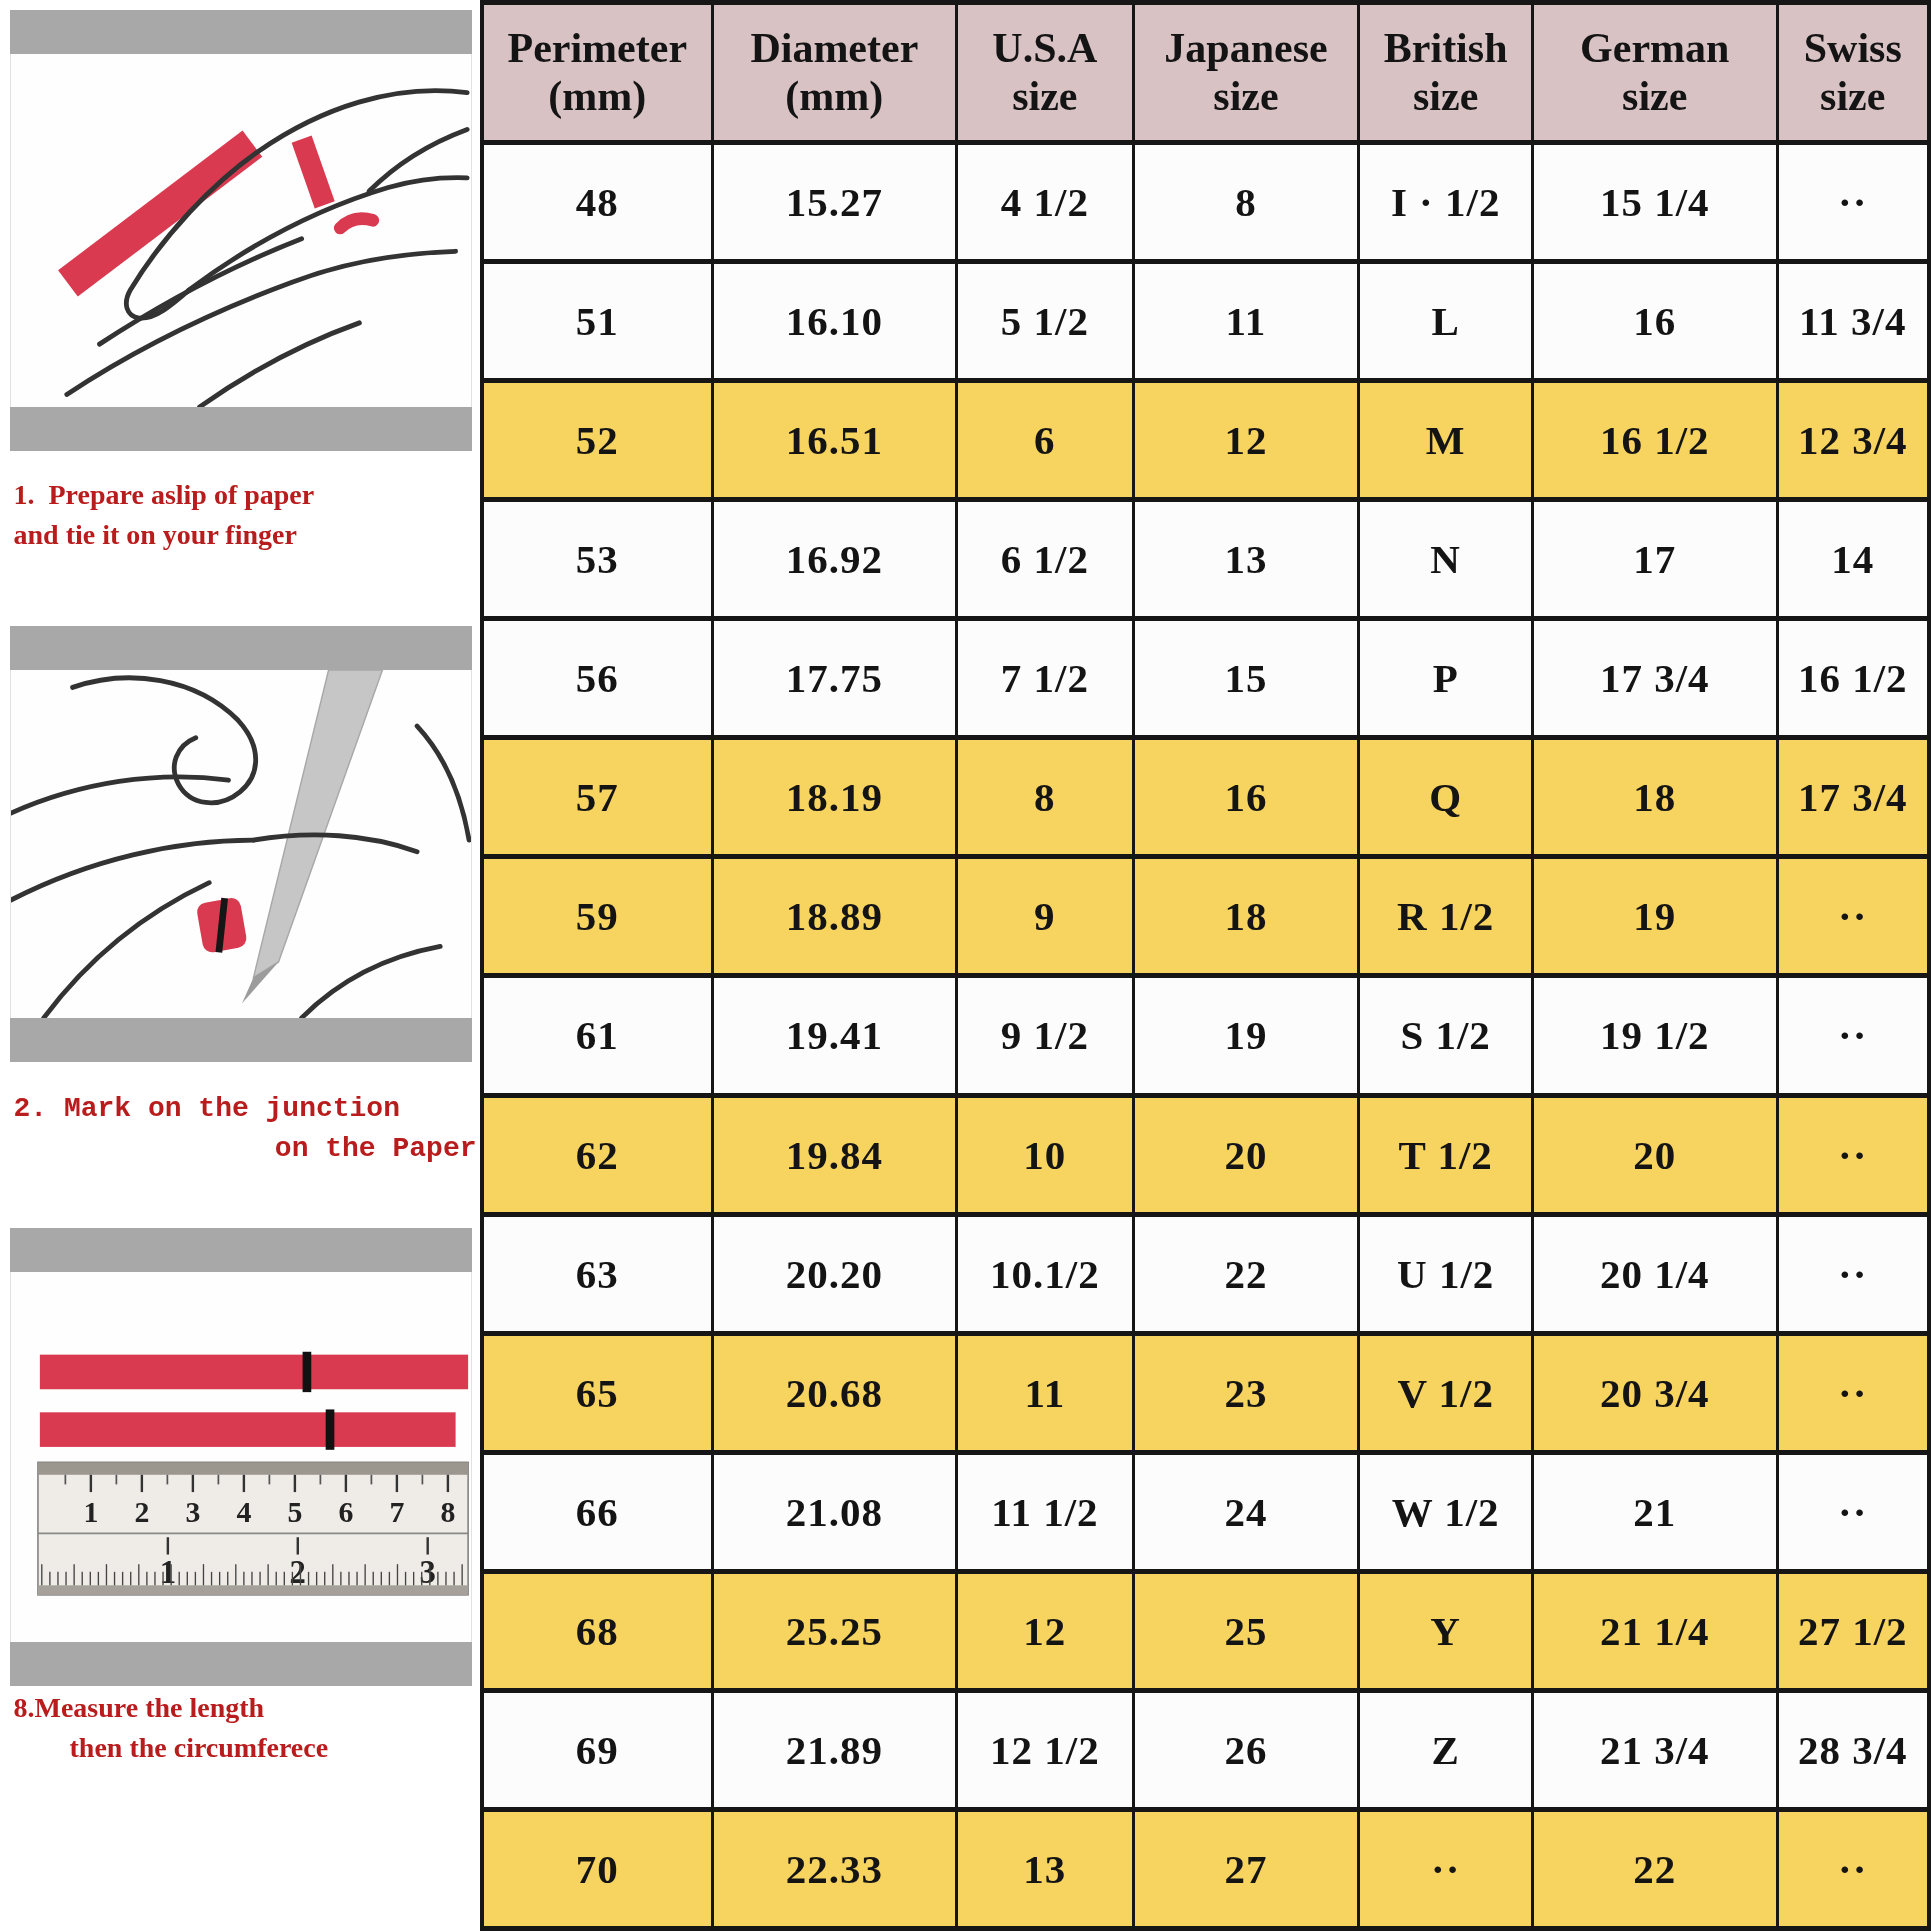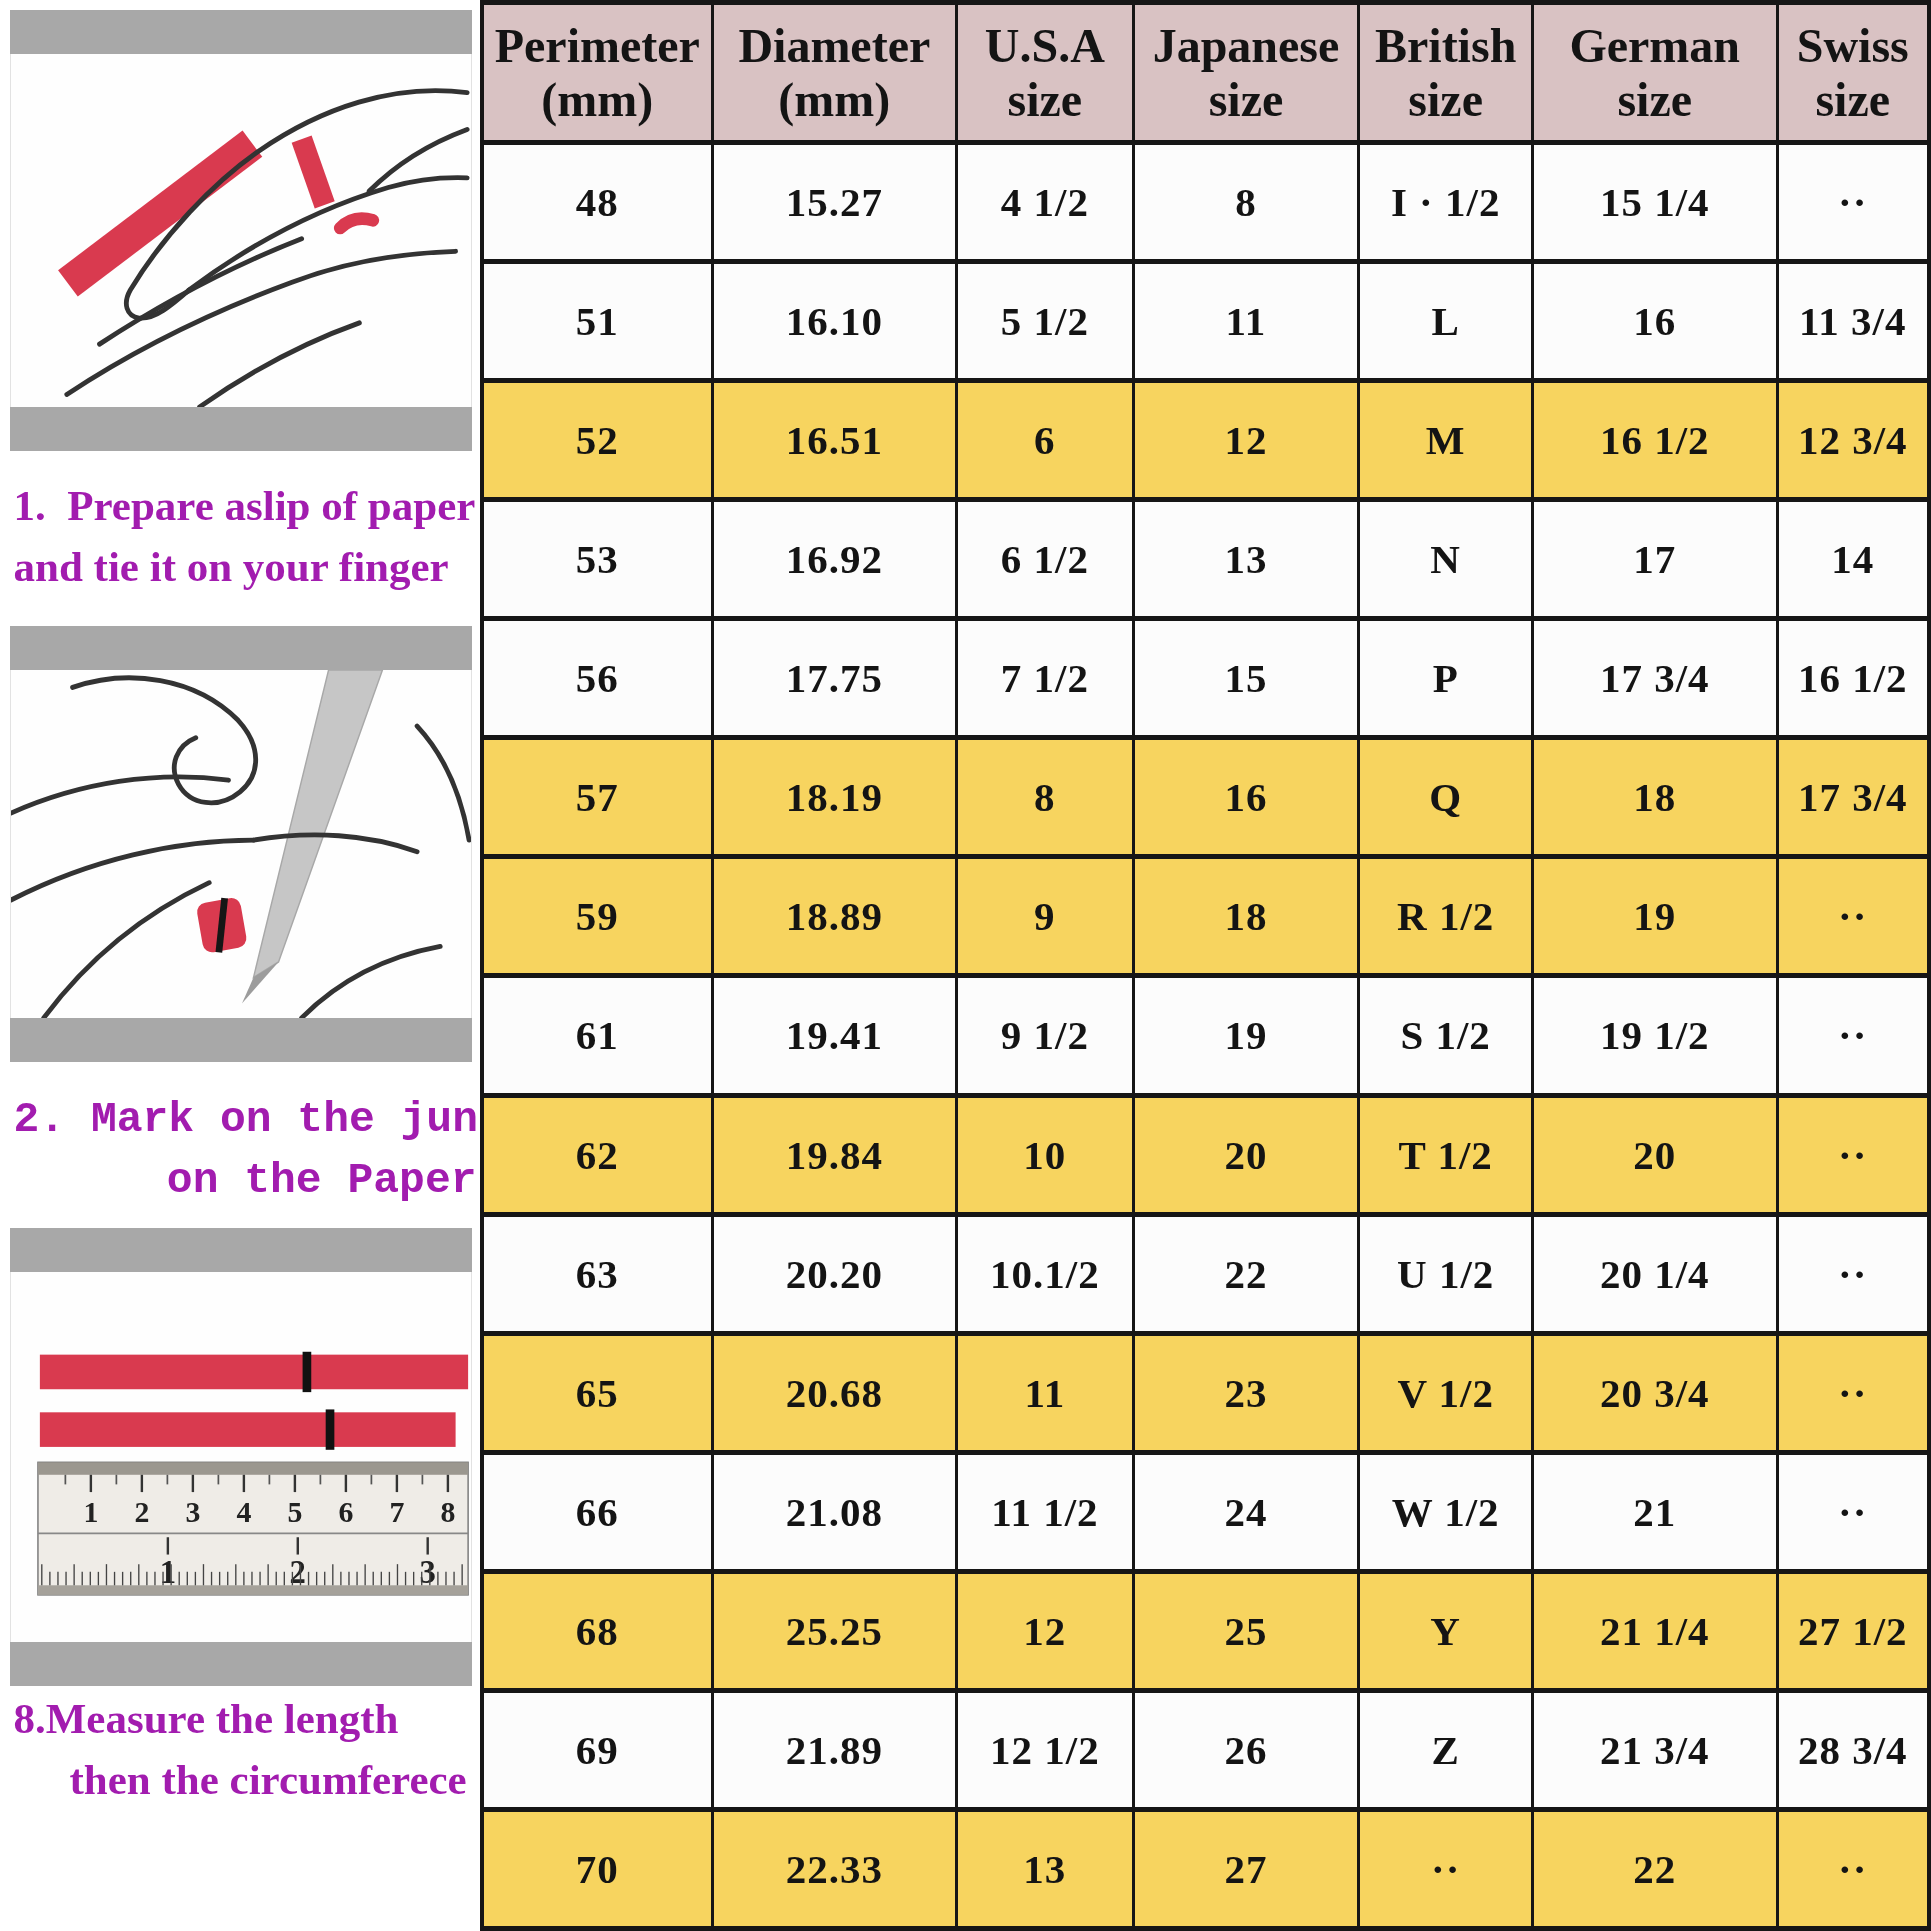--- a/index.html
+++ b/index.html
@@ -9,36 +9,36 @@
     box-shadow:inset 0 0 0 1.9px #dedede;
   }
   
   .sidebar{position:absolute;left:0;top:0;width:480px;height:1931px;background:#fff;}
   .panel{position:absolute;left:9.7px;width:462px;display:flex;flex-direction:column;background:#fff;}
   .panel .bar{height:44px;background:var(--gray_bar);flex:0 0 auto;}
   .panel svg{display:block;flex:1 1 auto;background:#fefefe;border-left:1px solid #e2e2e2;border-right:1px solid #e2e2e2;}
   #panel1{top:9.7px;height:441px;}
   #panel2{top:626px;height:436px;}
   #panel3{top:1228px;height:458px;}
-  .step{position:absolute;left:13.5px;width:463px;color:#a21caf;font-weight:bold;font-size:43px;line-height:1.42;}
+  .step{position:absolute;left:13.5px;width:463px;color:#b91c1c;font-weight:bold;font-size:28px;line-height:1.42;}
   .step .l1,.step .l2{white-space:pre;}
   #step1{top:475px;}
   #step2{top:1089px;font-family:Liberation Mono, monospace;}
   #step3{top:1688px;}
   #step2 .l2{padding-left:70px;text-align:right;}
   #step3 .l2{padding-left:56px;}
   .lineart{stroke:#333;stroke-width:5;fill:none;stroke-linecap:round;}
   
   .table-wrap{position:absolute;left:480px;top:0;width:1451px;height:1931px;}
   table{width:100%;height:100%;border-collapse:collapse;table-layout:fixed;
         border:4.8px solid var(--table_border);}
   th,td{border:3.9px solid var(--table_border);border-top-width:5.8px;border-bottom-width:5.8px;
         text-align:center;vertical-align:middle;font-weight:bold;color:#141414;
         overflow:hidden;}
-  thead th{height:133px;background:var(--header_bg);font-size:48px;line-height:1.12;white-space:pre-line;}
+  thead th{height:133px;background:var(--header_bg);font-size:42px;line-height:1.12;white-space:pre-line;}
   td{font-size:41px;letter-spacing:1px;}
   tr.row-white td{background:var(--row_white);}
   tr.row-yellow td{background:var(--row_yellow);}
 </style>
 </head>
 <body>
 
 <div class="stage">
 
   <aside class="sidebar">

